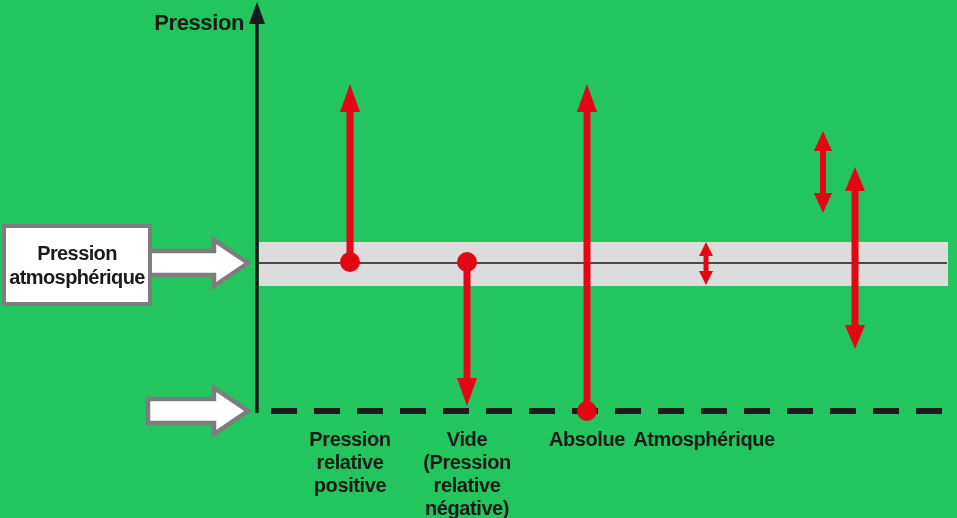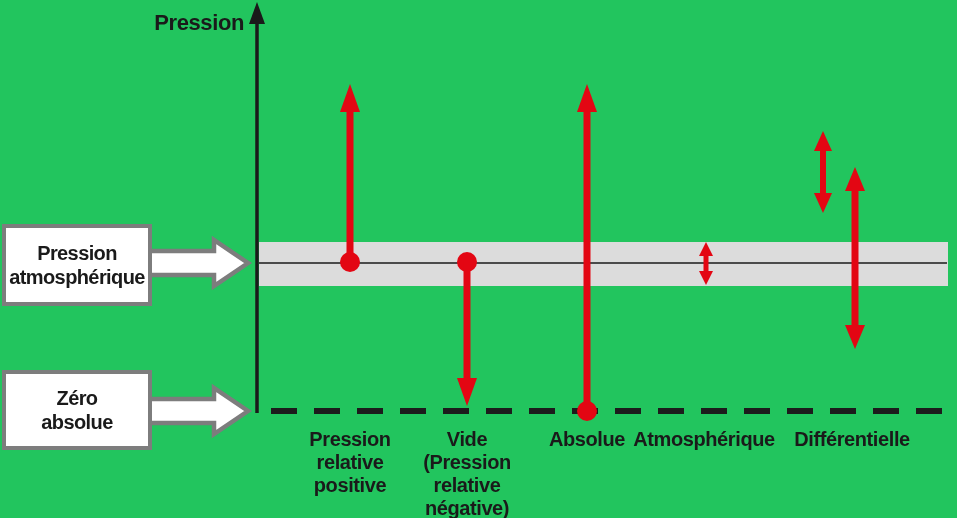--- a/index.html
+++ b/index.html
@@ -114,27 +114,24 @@
       <line x1="855" y1="186" x2="855" y2="330" stroke="#e30613" stroke-width="7"></line>
       <polygon points="855,167 845,191 865,191" fill="#e30613"></polygon>
       <polygon points="855,349 845,325 865,325" fill="#e30613"></polygon>
     </g>
   </svg>
 
   <div class="axis-title">Pression</div>
 
   <div class="callout-box" style="top:224px; height:82px;">Pression
 atmosphérique</div>
-  <div class="callout-box" style="top:370px; height:80px;">Zéro
-absolue</div>
 
   <div class="lbl cat" style="left:350px;">Pression
 relative
 positive</div>
   <div class="lbl cat" style="left:467px;">Vide
 (Pression
 relative
 négative)</div>
   <div class="lbl cat" style="left:587px;">Absolue</div>
   <div class="lbl cat" style="left:704px;">Atmosphérique</div>
-  <div class="lbl cat" style="left:852px;">Différentielle</div>
 
 </div>
 
 </body></html>

